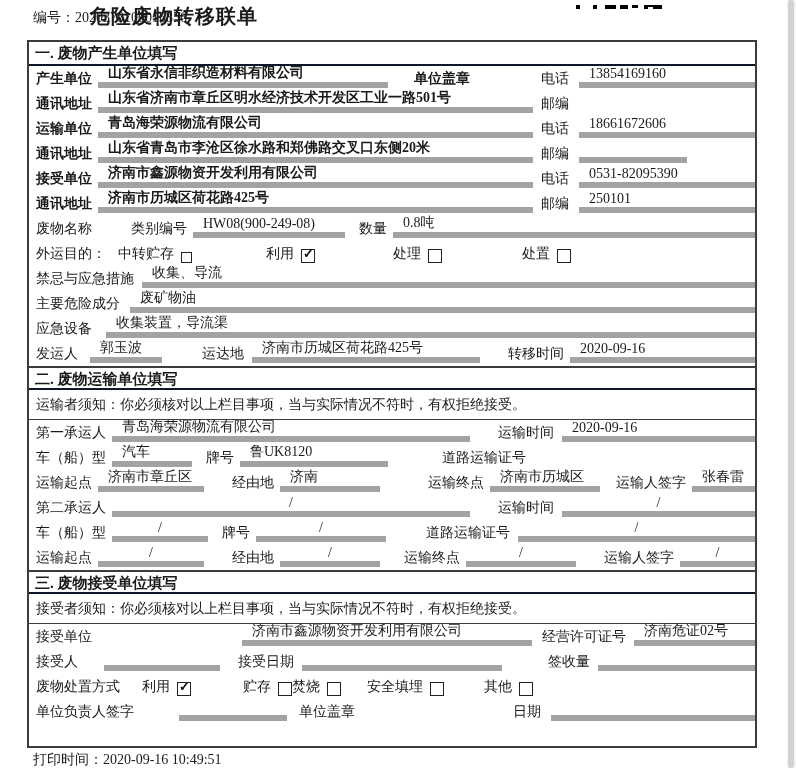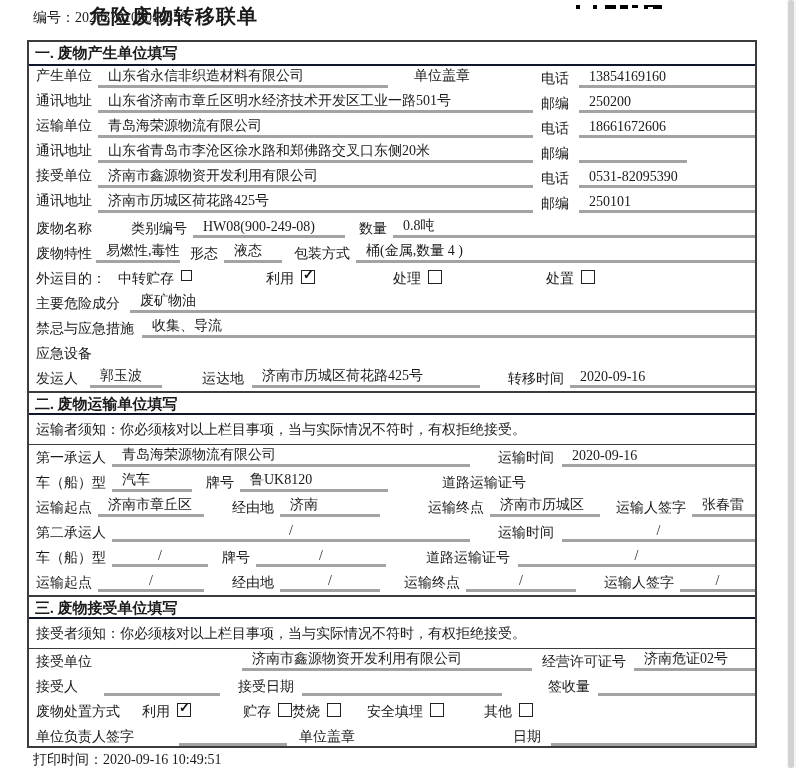--- a/index.html
+++ b/index.html
@@ -18,32 +18,32 @@
   .form{position:absolute;top:40px;left:27px;width:730px;height:708px;
     border:2px solid #3c3c3c;box-sizing:border-box;background:#fff;overflow:hidden;}
   .shead{height:24px;line-height:23px;font-weight:bold;font-size:15px;
     padding-left:6px;border-bottom:2px solid #0f172a;box-sizing:border-box;}
   .shead.bt{border-top:2px solid #3c3c3c;}
   .notice{height:30px;line-height:30px;padding-left:7px;font-size:14px;
     border-bottom:1.5px solid #3c3c3c;box-sizing:border-box;white-space:nowrap;}
   .row{display:flex;align-items:flex-end;height:25px;box-sizing:border-box;
     padding:0 0 3px 7px;font-size:14px;}
   .lbl{flex:none;white-space:nowrap;}
-  .ul{border-bottom:3px solid #a3a3a3;padding:0 2px 0 10px;white-space:nowrap;
+  .ul{border-bottom:6px solid #a3a3a3;padding:0 2px 0 10px;white-space:nowrap;
     overflow:hidden;box-sizing:border-box;flex:none;}
   .grow{flex:1 1 auto;}
   .ctr{text-align:center;padding:0 2px;}
-  .main{flex:none;width:505px;display:flex;}
+  .main{flex:none;width:505px;display:flex;align-items:flex-end;font-weight:bold;}
   .rl{flex:none;width:38px;white-space:nowrap;}
   .cb{position:relative;display:inline-block;width:12px;height:12px;
     border:1px solid #222;margin-left:7px;vertical-align:-1px;flex:none;}
   .cb.small{width:9px;height:9px;}
   .cb.checked::before{content:"\2713";position:absolute;top:-4px;left:1px;
     font-size:13px;font-weight:bold;color:#111;}
-  .opt{white-space:nowrap;display:flex;align-items:flex-start;}
+  .opt{white-space:nowrap;display:flex;align-items:flex-end;}
   .footer{position:absolute;top:751px;left:33px;font-size:14px;white-space:nowrap;text-align:right;}
 </style>
 </head>
 <body>
 
 <div class="doc-no"><span>编号：</span><span>2020370100016856</span></div>
 <div class="title">危险废物转移联单</div>
 <div class="qr-frag">
   <svg width="86" height="9" xmlns="http://www.w3.org/2000/svg">
     <rect x="0" y="0" width="21" height="9" fill="#000"></rect>
@@ -70,21 +70,20 @@
     <span class="rl">电话</span>
     <span class="ul grow">13854169160</span>
   </div>
 
   <div class="row">
     <div class="main">
       <span class="lbl" style="width:62px">通讯地址</span>
       <span class="ul grow" style="margin-right:8px">山东省济南市章丘区明水经济技术开发区工业一路501号</span>
     </div>
     <span class="rl">邮编</span>
-    <span class="ul grow">250200</span>
   </div>
 
   <div class="row">
     <div class="main">
       <span class="lbl" style="width:62px">运输单位</span>
       <span class="ul grow" style="margin-right:8px">青岛海荣源物流有限公司</span>
     </div>
     <span class="rl">电话</span>
     <span class="ul grow">18661672606</span>
   </div>
@@ -117,61 +116,54 @@
   </div>
 
   <div class="row">
     <span class="lbl" style="width:60px">废物名称</span>
     <span class="lbl" style="margin-left:35px">类别编号</span>
     <span class="ul" style="width:152px;margin-left:6px">HW08(900-249-08)</span>
     <span class="lbl" style="margin-left:14px">数量</span>
     <span class="ul grow" style="margin-left:6px">0.8吨</span>
   </div>
 
-  <div class="row">
-    <span class="lbl" style="width:60px">废物特性</span>
-    <span class="ul" style="width:84px">易燃性,毒性</span>
-    <span class="lbl" style="margin-left:10px">形态</span>
-    <span class="ul" style="width:58px;margin-left:6px">液态</span>
-    <span class="lbl" style="margin-left:12px">包装方式</span>
-    <span class="ul grow" style="margin-left:6px">桶(金属,数量 4 )</span>
-  </div>
 
   <div class="row">
     <span class="lbl">外运目的：</span>
     <span class="opt" style="margin-left:12px">
         <span>中转贮存</span>
         <span class="cb small"></span>
       </span>
     <span class="opt" style="margin-left:74px">
         <span>利用</span>
         <span class="cb checked"></span>
       </span>
     <span class="opt" style="margin-left:78px">
         <span>处理</span>
         <span class="cb"></span>
       </span>
-    <span class="opt" style="margin-left:104px">
+    <span class="opt" style="margin-left:80px">
         <span>处置</span>
         <span class="cb"></span>
       </span>
+  </div>
+
+  <div class="row">
+    <span class="lbl">禁忌与应急措施</span>
+    <span class="ul grow" style="margin-left:8px">收集、导流</span>
   </div>
 
   <div class="row">
     <span class="lbl">主要危险成分</span>
     <span class="ul grow" style="margin-left:10px">废矿物油</span>
   </div>
 
   <div class="row">
-    <span class="lbl">禁忌与应急措施</span>
-    <span class="ul grow" style="margin-left:8px">收集、导流</span>
-  </div>
-
-  <div class="row">
     <span class="lbl">应急设备</span>
+    <span class="ul grow" style="margin-left:14px">收集装置，导流渠</span>
   </div>
 
   <div class="row">
     <span class="lbl">发运人</span>
     <span class="ul" style="width:72px;margin-left:12px">郭玉波</span>
     <span class="lbl" style="margin-left:40px">运达地</span>
     <span class="ul" style="width:228px;margin-left:8px">济南市历城区荷花路425号</span>
     <span class="lbl" style="margin-left:28px">转移时间</span>
     <span class="ul grow" style="margin-left:6px">2020-09-16</span>
   </div>

